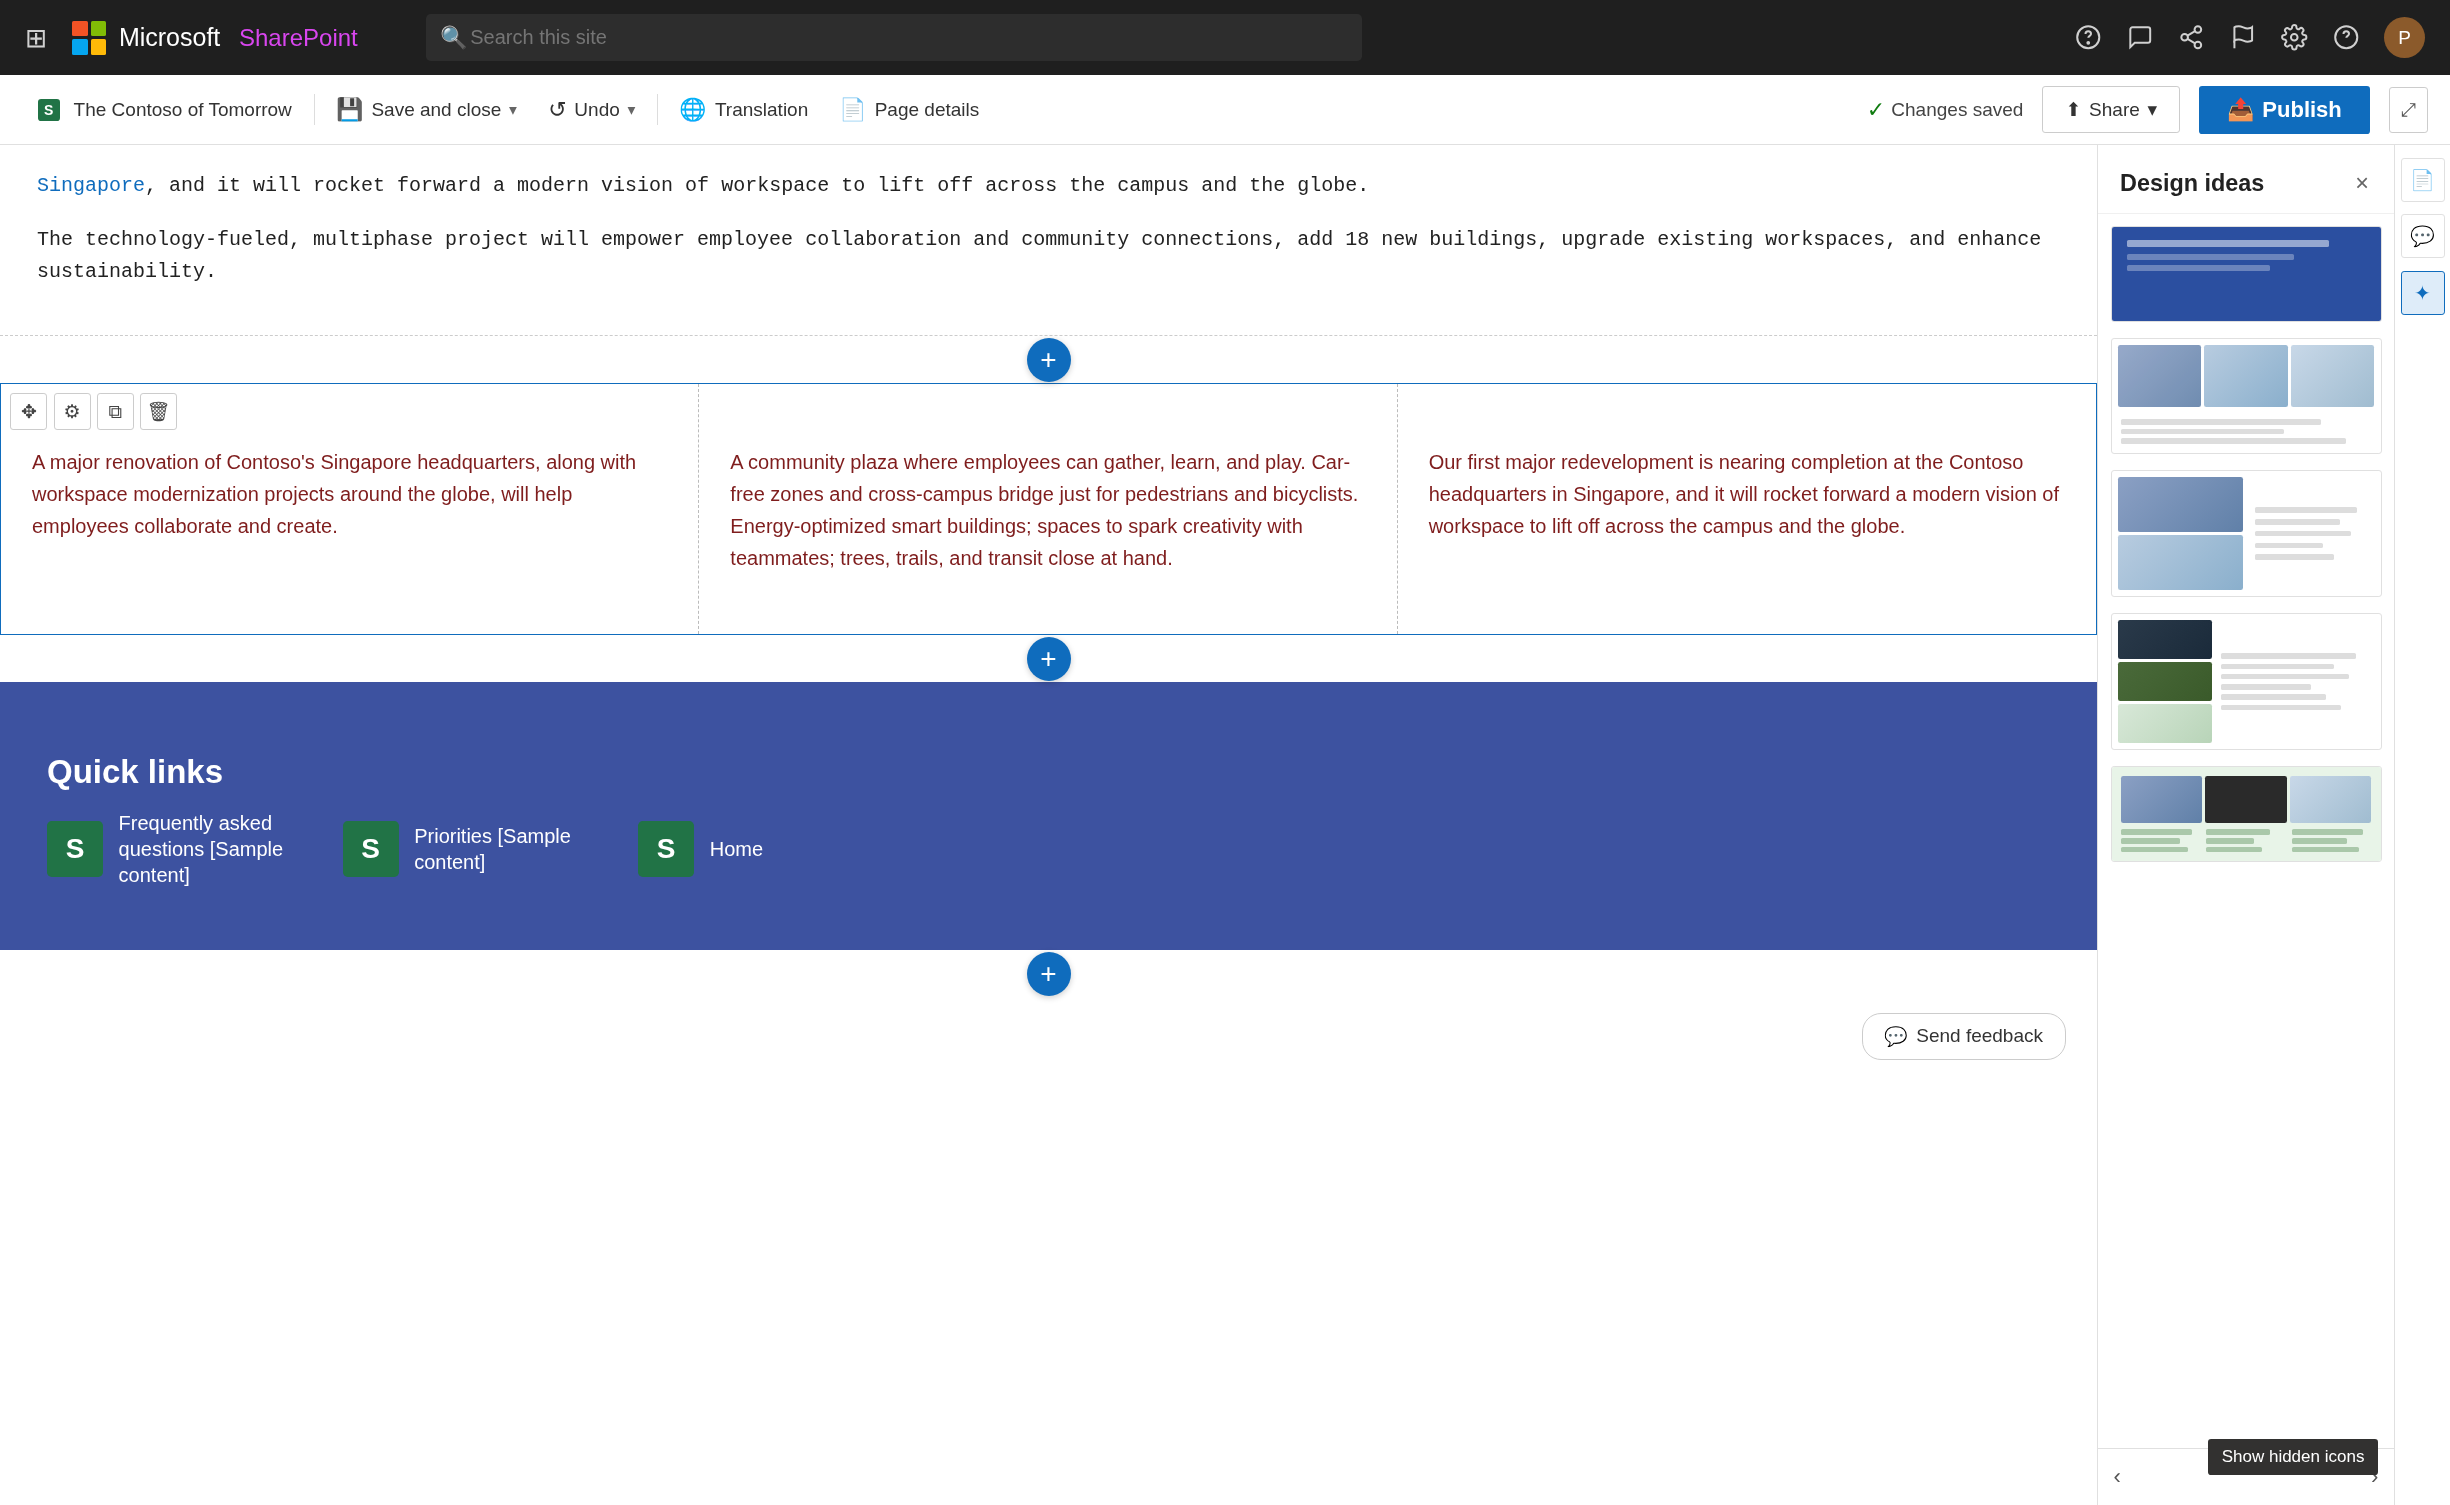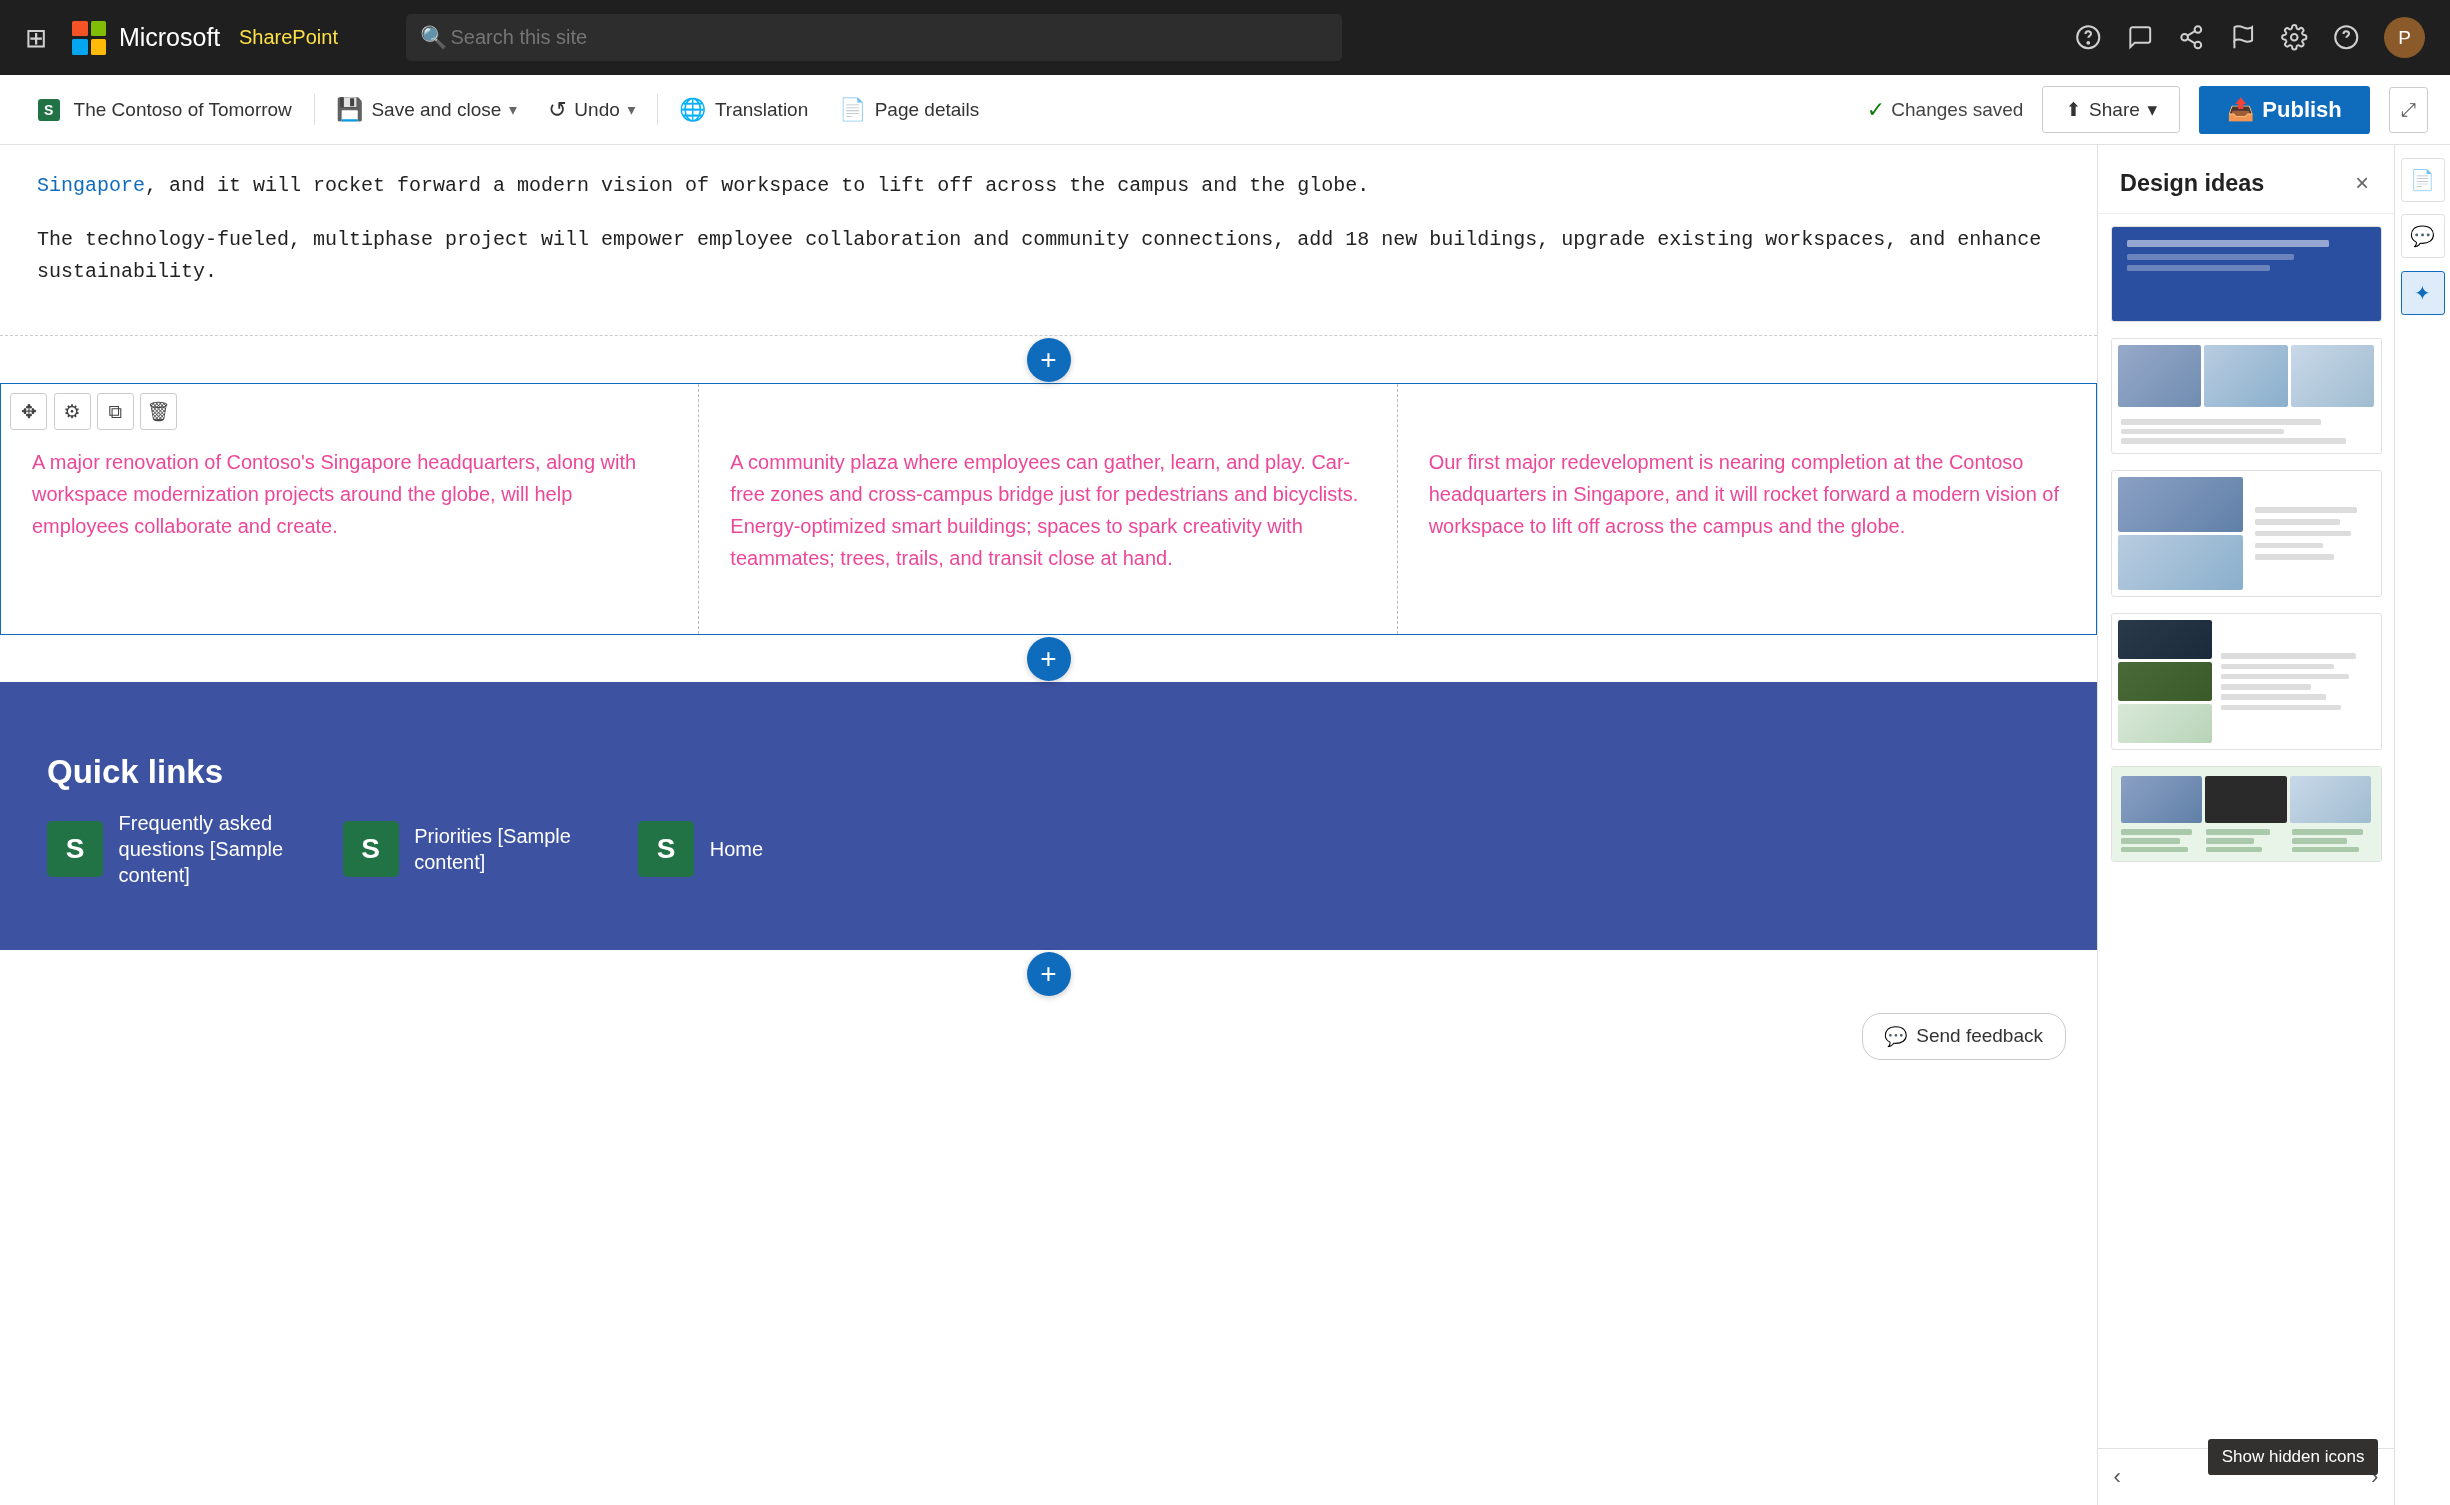--- a/index.html
+++ b/index.html
@@ -37,22 +37,22 @@
     .logo-r { background: #f35325; }
     .logo-g { background: #81bc06; }
     .logo-b { background: #05a6f0; }
     .logo-y { background: #ffba08; }
     .nav-app-name {
       color: white;
       font-size: 25px;
       font-weight: 400;
     }
     .nav-site-name {
-      color: #fde047;
-      font-size: 20px;
+      color: #d946ef;
+      font-size: 24px;
       margin-left: 6.2px;
     }
     .nav-search {
       flex: 1;
       max-width: 936px;
       margin: 0 37px;
       position: relative;
     }
     .nav-search input {
       width: 100%;
@@ -314,21 +314,21 @@
     .three-col-grid {
       display: grid;
       grid-template-columns: 1fr 1fr 1fr;
       min-height: 250px;
     }
     .col-cell {
       padding: 62px 31px 31px;
       border-right: 0.8px dashed #bbb;
       font-size: 20px;
       line-height: 1.6;
-      color: #ec4899;
+      color: #7f1d1d;
     }
     .col-cell:last-child { border-right: none; }
 
     
     .quick-links-section {
       background: #3d52a0;
       padding: 71px 47px 62px;
       color: white;
       margin-top: 0;
     }

